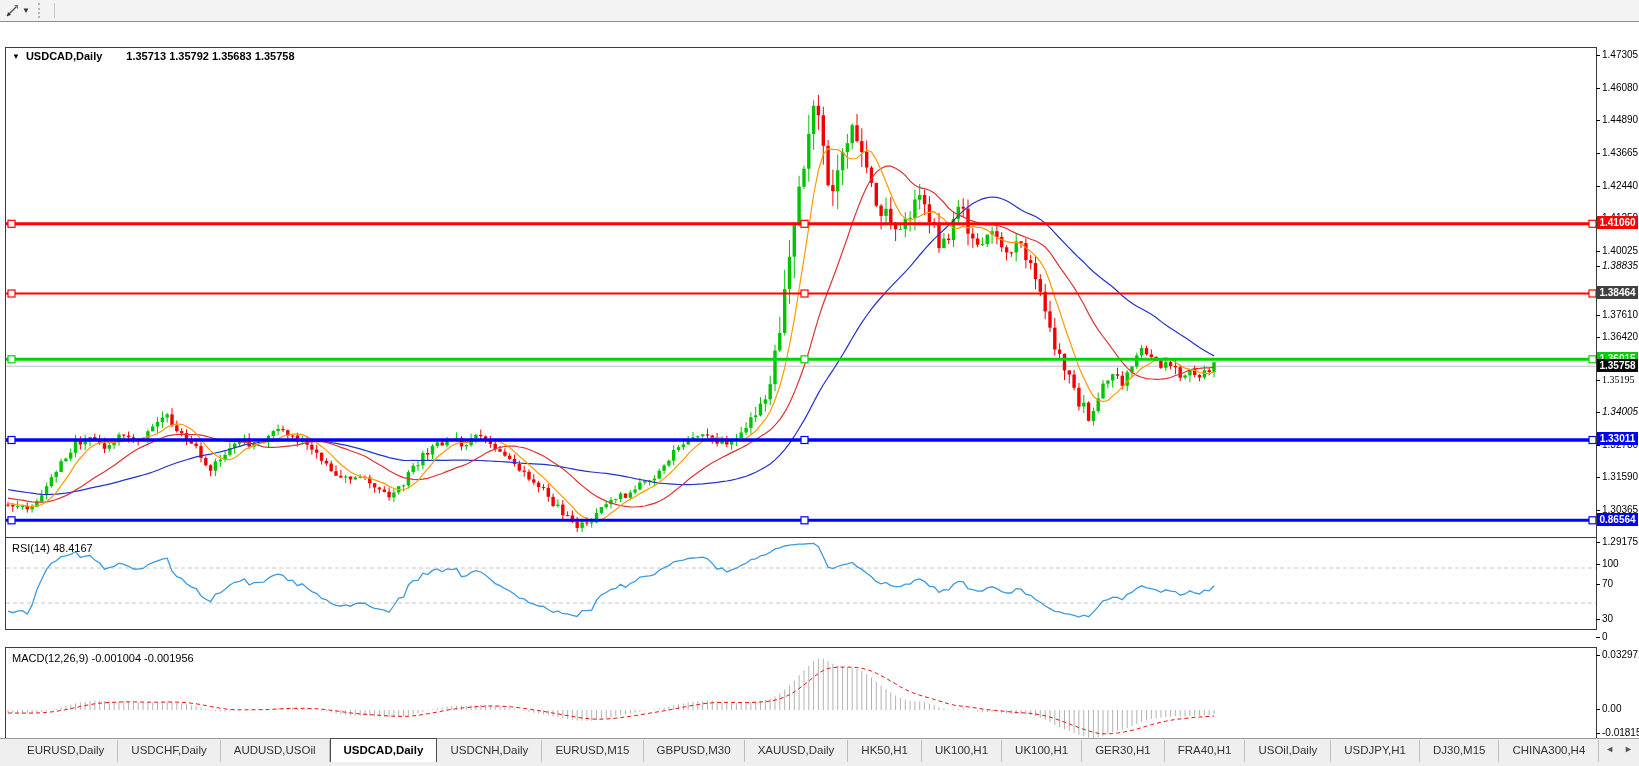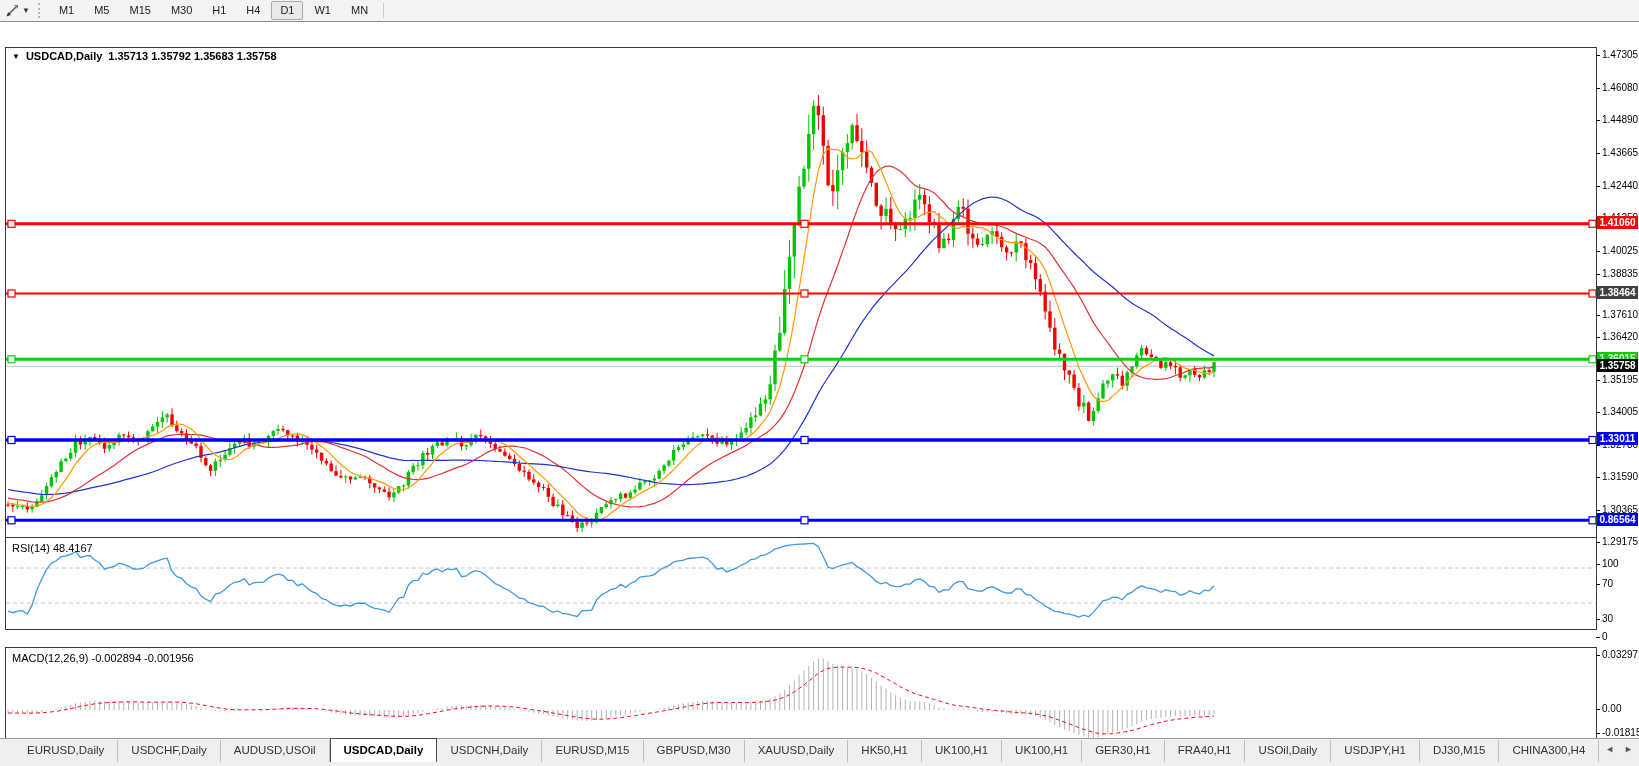--- a/index.html
+++ b/index.html
@@ -59,40 +59,29 @@
       <span>
         <svg width="15" height="15" viewBox="0 0 15 15">
           <path d="M2 13 L11 4" stroke="#555" stroke-width="1.5" fill="none"></path>
           <path d="M9 2 L13 2 L13 6 Z" fill="#777"></path>
           <path d="M3 9 l3 3 l-4 1 Z" fill="#333"></path>
         </svg>
       </span>
       <span class="dd-arrow">▼</span>
     </div>
     <div class="grip"></div>
-    <div id="tf-buttons" style="display: flex;">
-        <div class="tf-btn">M1</div>
-        <div class="tf-btn">M5</div>
-        <div class="tf-btn">M15</div>
-        <div class="tf-btn">M30</div>
-        <div class="tf-btn">H1</div>
-        <div class="tf-btn">H4</div>
-        <div class="tf-btn active">D1</div>
-        <div class="tf-btn">W1</div>
-        <div class="tf-btn">MN</div>
-      </div>
     <div class="toolbar-sep"></div>
   </div>
 
   <div id="chart-window">
 
     <div id="chart-title">
       <span class="tri">▼</span>
       <span>USDCAD,Daily</span>
-      <span style="font-weight:bold;">1.35713 1.35792 1.35683 1.35758</span>
+      <span style="font-weight:bold;margin-left:18px;">1.35713 1.35792 1.35683 1.35758</span>
     </div>
 
     <div class="pane" id="main-pane">
       <svg id="main-svg" width="1590" height="503" viewBox="0 0 1590 503">
           <line x1="0" x2="1590" y1="318.2" y2="318.2" stroke="#c0c0c0" stroke-width="1"></line>
           <g>
             <line x1="2.0" x2="2.0" y1="453.7" y2="459.2" stroke="#f40000" stroke-width="1"></line>
             <rect x="0.3" y="456.6" width="3.4" height="1.0" fill="#f40000"></rect>
             <line x1="6.8" x2="6.8" y1="455.1" y2="463.8" stroke="#f40000" stroke-width="1"></line>
             <rect x="5.1" y="457.0" width="3.4" height="1.5" fill="#f40000"></rect>
@@ -624,21 +613,21 @@
     <div class="pane" id="rsi-pane">
       <div class="pane-label" style="top:4px;">RSI(14) 48.4167</div>
       <svg id="rsi-svg" width="1590" height="91" viewBox="0 0 1590 91">
           <line x1="0" x2="1590" y1="30.0" y2="30.0" stroke="#c6c6c6" stroke-width="1" stroke-dasharray="4 3"></line>
           <line x1="0" x2="1590" y1="65.0" y2="65.0" stroke="#c6c6c6" stroke-width="1" stroke-dasharray="4 3"></line>
           <polyline points="2.0,73.2 6.8,74.7 11.6,73.1 16.5,72.6 21.3,76.1 26.1,66.9 30.9,51.8 35.8,41.0 40.6,31.2 45.4,25.3 50.2,22.7 55.1,18.7 59.9,17.9 64.7,16.3 69.5,13.7 74.4,19.4 79.2,18.2 84.0,17.5 88.8,22.1 93.7,25.0 98.5,31.2 103.3,29.6 108.1,28.3 113.0,25.2 117.8,26.4 122.6,28.3 127.4,31.0 132.2,31.2 137.1,30.4 141.9,26.7 146.7,24.6 151.5,22.8 156.4,21.2 161.2,20.2 166.0,33.2 170.8,38.6 175.7,40.4 180.5,45.8 185.3,48.8 190.1,50.6 195.0,57.8 199.8,61.3 204.6,63.7 209.4,56.1 214.3,54.9 219.1,51.3 223.9,47.0 228.7,44.3 233.6,43.3 238.4,40.9 243.2,47.0 248.0,44.7 252.8,44.4 257.7,44.2 262.5,40.1 267.3,37.4 272.1,36.2 277.0,37.4 281.8,42.4 286.6,42.4 291.4,47.7 296.3,45.8 301.1,50.1 305.9,53.6 310.7,55.6 315.6,60.4 320.4,61.8 325.2,65.4 330.0,67.3 334.9,68.0 339.7,66.9 344.5,68.2 349.3,65.7 354.2,65.0 359.0,65.3 363.8,68.4 368.6,70.3 373.4,71.1 378.3,72.1 383.1,74.3 387.9,67.5 392.7,60.1 397.6,59.2 402.4,47.0 407.2,42.6 412.0,42.3 416.9,35.2 421.7,36.6 426.5,32.4 431.3,30.9 436.2,33.8 441.0,30.9 445.8,31.6 450.6,30.6 455.5,38.7 460.3,38.0 465.1,34.4 469.9,32.6 474.8,34.0 479.6,37.2 484.4,41.2 489.2,45.6 494.0,47.7 498.9,50.7 503.7,53.0 508.5,56.3 513.3,60.2 518.2,60.9 523.0,64.7 527.8,66.2 532.6,68.0 537.5,68.4 542.3,71.7 547.1,74.4 551.9,72.9 556.8,75.7 561.6,75.8 566.4,77.3 571.2,78.5 576.1,72.6 580.9,72.7 585.7,72.1 590.5,62.1 595.4,56.9 600.2,54.5 605.0,51.3 609.8,50.5 614.6,46.3 619.5,49.4 624.3,45.5 629.1,43.4 633.9,39.1 638.8,38.3 643.6,37.8 648.4,36.6 653.2,32.3 658.1,29.7 662.9,27.6 667.7,23.8 672.5,22.9 677.4,22.1 682.2,20.5 687.0,20.0 691.8,19.7 696.7,19.2 701.5,20.9 706.3,25.4 711.1,31.2 716.0,30.0 720.8,33.9 725.6,31.8 730.4,30.2 735.2,27.3 740.1,25.3 744.9,21.5 749.7,20.9 754.5,17.8 759.4,16.9 764.2,14.3 769.0,10.9 773.8,9.8 778.7,8.0 783.5,7.2 788.3,6.6 793.1,6.1 798.0,6.0 802.8,5.6 807.6,5.4 812.4,8.8 817.3,18.7 822.1,29.1 826.9,30.6 831.7,28.5 836.6,26.8 841.4,25.9 846.2,24.4 851.0,28.6 855.8,31.4 860.7,35.3 865.5,38.8 870.3,43.7 875.1,45.8 880.0,44.4 884.8,47.6 889.6,48.6 894.4,48.6 899.3,46.2 904.1,46.1 908.9,42.0 913.7,41.0 918.6,43.6 923.4,48.3 928.2,48.9 933.0,54.4 937.9,51.7 942.7,52.1 947.5,46.3 952.3,43.4 957.2,43.9 962.0,50.6 966.8,51.7 971.6,53.2 976.4,53.0 981.3,49.9 986.1,48.8 990.9,50.6 995.7,53.6 1000.6,55.0 1005.4,55.0 1010.2,50.6 1015.0,51.2 1019.9,56.5 1024.7,57.3 1029.5,61.5 1034.3,64.3 1039.2,68.0 1044.0,70.6 1048.8,73.4 1053.6,73.9 1058.5,75.7 1063.3,76.1 1068.1,77.4 1072.9,79.0 1077.8,77.1 1082.6,78.7 1087.4,74.1 1092.2,68.6 1097.0,62.8 1101.9,61.6 1106.7,59.2 1111.5,59.5 1116.3,61.8 1121.2,56.4 1126.0,54.2 1130.8,50.3 1135.6,47.8 1140.5,49.8 1145.3,50.7 1150.1,51.9 1154.9,54.3 1159.8,51.8 1164.6,53.1 1169.4,53.6 1174.2,57.2 1179.1,56.0 1183.9,52.8 1188.7,55.0 1193.5,56.0 1198.4,52.1 1203.2,52.8 1208.0,47.8 " fill="none" stroke="#3e9adf" stroke-width="1.3"></polyline>
         </svg>
     </div>
 
     <div class="pane" id="macd-pane">
-      <div class="pane-label" style="top:4px;">MACD(12,26,9) -0.002894 -0.001956</div>
+      <div class="pane-label" style="top:4px;">MACD(12,26,9) -0.001004 -0.001956</div>
       <svg id="macd-svg" width="1590" height="92" viewBox="0 0 1590 92">
           <g>
             <line x1="2.0" x2="2.0" y1="62" y2="65.1" stroke="#b2b2b2" stroke-width="1"></line>
             <line x1="6.8" x2="6.8" y1="62" y2="65.1" stroke="#b2b2b2" stroke-width="1"></line>
             <line x1="11.6" x2="11.6" y1="62" y2="65.1" stroke="#b2b2b2" stroke-width="1"></line>
             <line x1="16.5" x2="16.5" y1="62" y2="65.0" stroke="#b2b2b2" stroke-width="1"></line>
             <line x1="21.3" x2="21.3" y1="62" y2="65.1" stroke="#b2b2b2" stroke-width="1"></line>
             <line x1="26.1" x2="26.1" y1="62" y2="65.0" stroke="#b2b2b2" stroke-width="1"></line>
             <line x1="30.9" x2="30.9" y1="62" y2="64.6" stroke="#b2b2b2" stroke-width="1"></line>
             <line x1="35.8" x2="35.8" y1="62" y2="64.0" stroke="#b2b2b2" stroke-width="1"></line>
@@ -891,25 +880,25 @@
     </div>
 
     <div id="price-axis">
         <div class="ptick" style="top: 6px;">1.47305<div class="dash"></div></div>
         <div class="ptick" style="top: 38.9059px;">1.46080<div class="dash"></div></div>
         <div class="ptick" style="top: 70.8717px;">1.44890<div class="dash"></div></div>
         <div class="ptick" style="top: 103.778px;">1.43665<div class="dash"></div></div>
         <div class="ptick" style="top: 136.684px;">1.42440<div class="dash"></div></div>
         <div class="ptick" style="top: 168.649px;">1.41250<div class="dash"></div></div>
         <div class="ptick" style="top: 201.555px;">1.40025<div class="dash"></div></div>
-        <div class="ptick" style="top: 225px;">1.38835<div class="dash"></div></div>
+        <div class="ptick" style="top: 217px; font-style: italic;">1.38835<div class="dash"></div></div>
         <div class="ptick" style="top: 266.427px;">1.37610<div class="dash"></div></div>
         <div class="ptick" style="top: 288px;">1.36420<div class="dash"></div></div>
-        <div class="ptick" style="top: 331.299px;">1.35195<div class="dash"></div></div>
-        <div class="ptick" style="top: 363.265px;">1.34005<div class="dash"></div></div>
+        <div class="ptick" style="top: 331.299px; font-family: Liberation Serif, serif;">1.35195<div class="dash"></div></div>
+        <div class="ptick" style="top: 363.265px; font-style: italic;">1.34005<div class="dash"></div></div>
         <div class="ptick" style="top: 396.171px;">1.32780<div class="dash"></div></div>
         <div class="ptick" style="top: 428.136px;">1.31590<div class="dash"></div></div>
         <div class="ptick" style="top: 461.042px;">1.30365<div class="dash"></div></div>
         <div class="ptick" style="top: 493.008px;">1.29175<div class="dash"></div></div>
         <div class="badge" style="top: 173.253px; background: rgb(255, 0, 0);">1.41060</div>
         <div class="badge" style="top: 242.987px; background: #404040;">1.38464</div>
         <div class="badge" style="top: 308.772px; background: rgb(0, 204, 0);">1.36015</div>
         <div class="badge" style="top: 315.676px; background: rgb(10, 10, 10);">1.35758</div>
         <div class="badge" style="top: 389.465px; background: rgb(0, 0, 255);">1.33011</div>
         <div class="badge" style="top: 469.81px; background: rgb(0, 0, 255);">0.86564</div>

